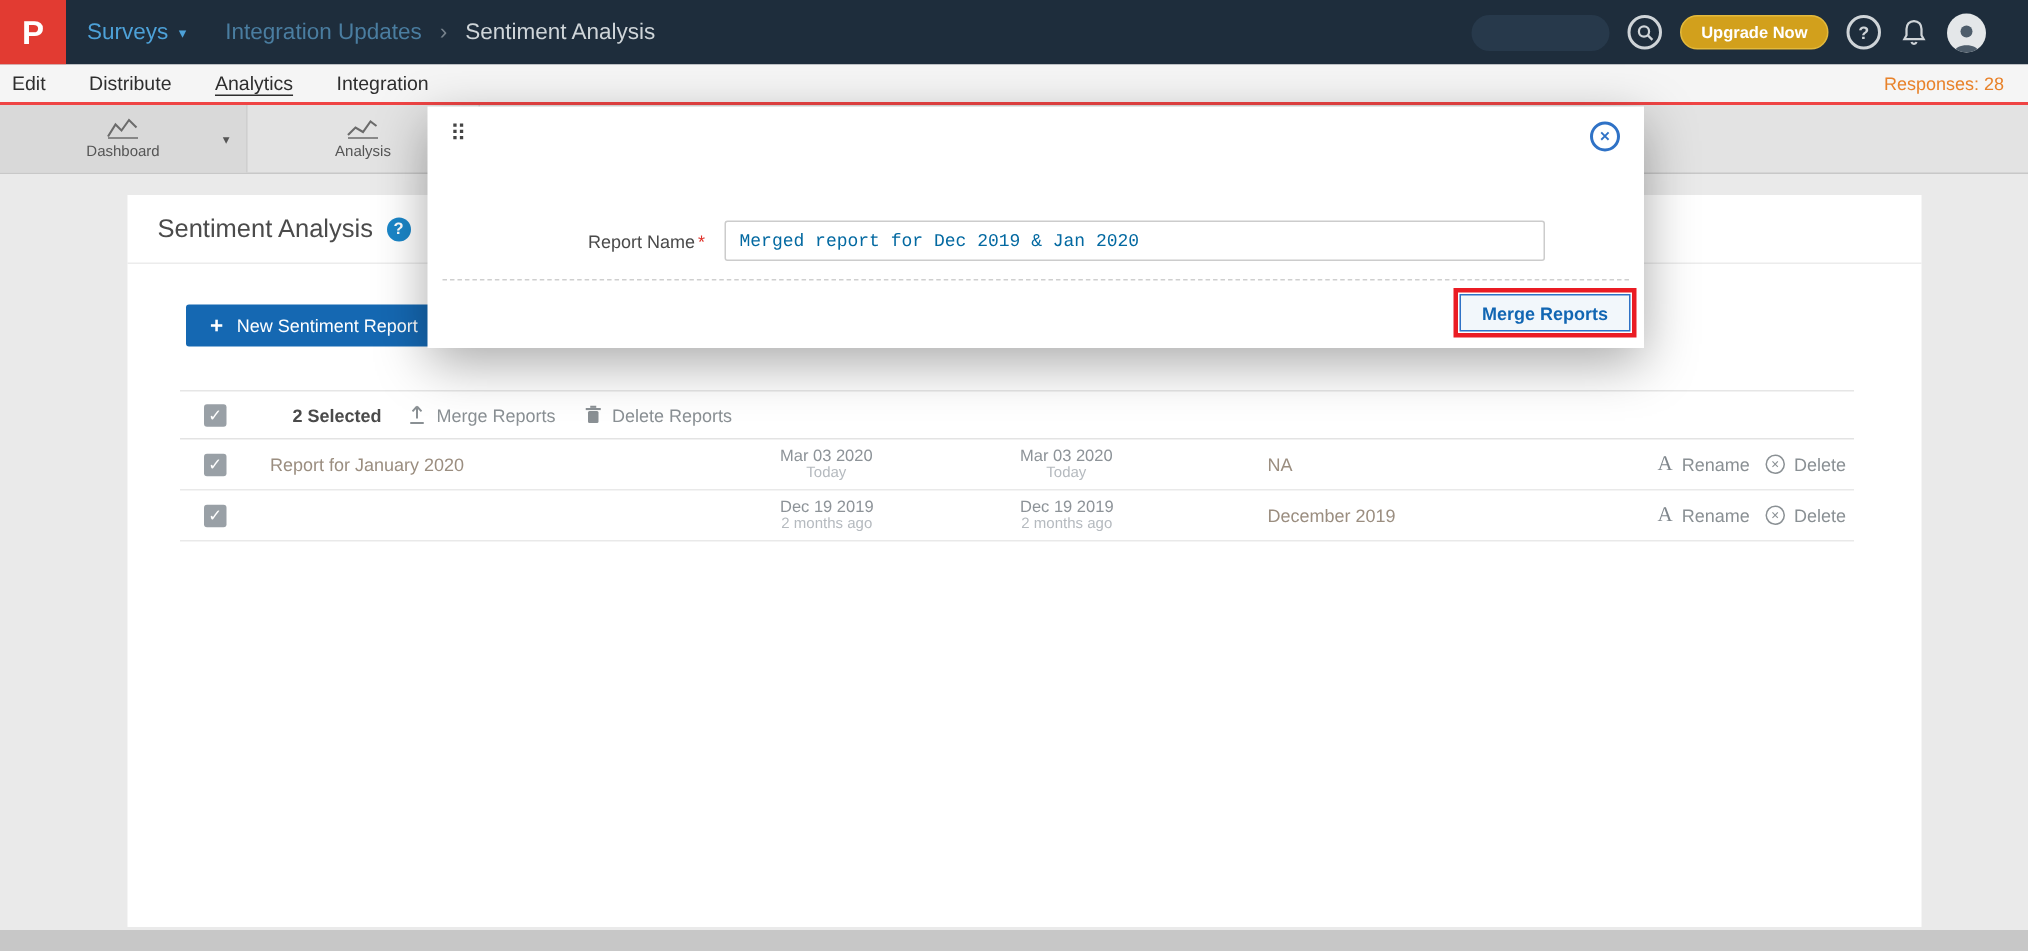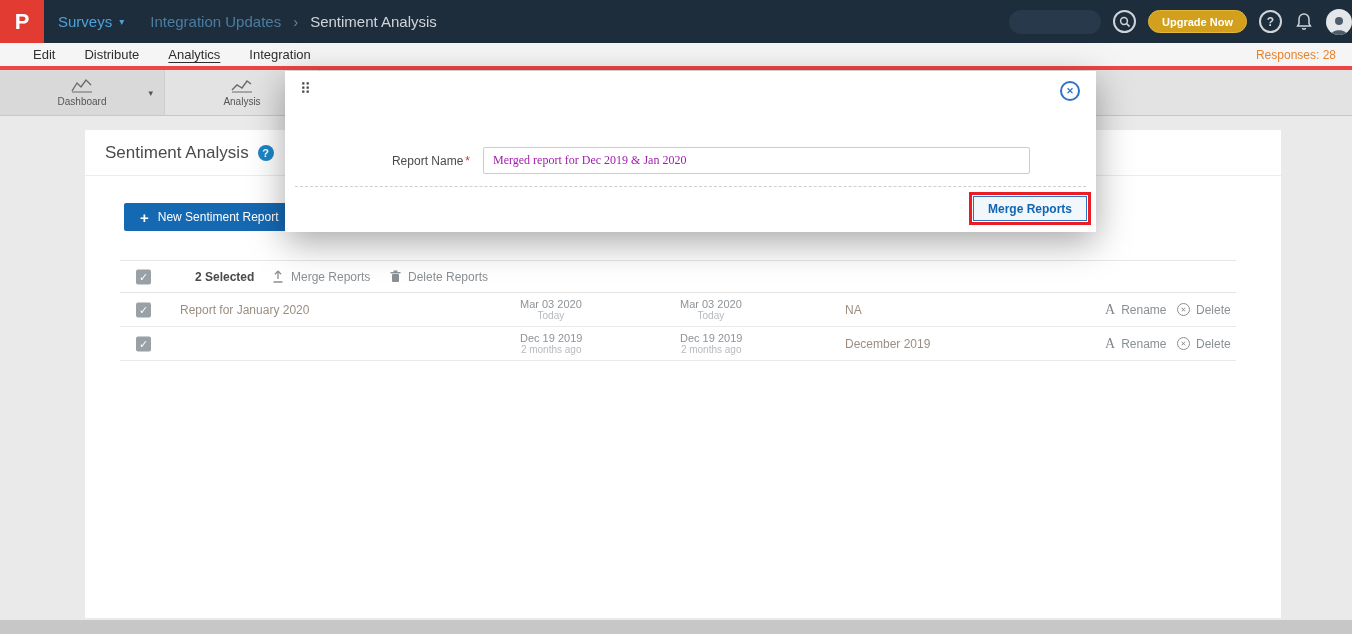--- a/index.html
+++ b/index.html
@@ -8,29 +8,29 @@
 
   
   .topnav { position:absolute; top:0; left:0; width:100%; height:43px; background:#1e2d3c; display:flex; align-items:center; z-index:2; }
   .logo { width:44px; height:43px; background:#e23b32; color:#fff; font-size:22px; font-weight:bold; display:flex; align-items:center; justify-content:center; }
   .product-menu { display:flex; align-items:center; margin-left:14px; color:#4da1d8; font-size:15px; cursor:pointer; }
   .product-menu .caret { font-size:10px; margin-left:7px; }
   .crumbs { display:flex; align-items:center; margin-left:26px; font-size:15px; }
   .crumb-parent { color:#4a7da0; }
   .crumb-sep { color:#77828c; margin:0 12px; }
   .crumb-current { color:#cfd5d9; }
-  .topnav-right { margin-left:auto; display:flex; align-items:center; gap:12px; padding-right:0; }
+  .topnav-right { margin-left:auto; display:flex; align-items:center; gap:12px; padding-right:28px; }
   .nav-search-box { width:92px; height:24px; border-radius:12px; background:#27394b; }
   .nav-circle { width:23px; height:23px; border-radius:50%; border:2px solid #cfd4d8; color:#cfd4d8; display:flex; align-items:center; justify-content:center; font-size:12px; font-weight:bold; cursor:pointer; }
   .upgrade-btn { height:23px; padding:0 13px; border-radius:12px; background:#d2a01c; border:1px solid #e3b93c; color:#fff; font-size:11px; font-weight:bold; display:flex; align-items:center; cursor:pointer; }
   .bell { width:20px; height:20px; cursor:pointer; }
   .avatar { width:26px; height:26px; border-radius:50%; background:#e4e7e9; display:flex; align-items:flex-end; justify-content:center; overflow:hidden; cursor:pointer; }
 
   
-  .tabbar { position:absolute; top:43px; left:0; width:100%; height:27px; background:#f5f5f5; border-bottom:4px solid #ef4444; display:flex; align-items:center; padding-left:33px; z-index:2; }
+  .tabbar { position:absolute; top:43px; left:0; width:100%; height:27px; background:#f5f5f5; border-bottom:2px solid #ef4444; display:flex; align-items:center; padding-left:8px; z-index:2; }
   .tab { font-size:13px; color:#2e2e2e; margin-right:29px; cursor:pointer; }
   .tab.active { text-decoration:underline; text-underline-offset:3px; }
   .responses { margin-left:auto; padding-right:16px; font-size:12px; color:#e8822a; }
 
   
   .toolbar { position:absolute; top:70px; left:0; width:100%; height:46px; background:#e3e3e3; border-bottom:1px solid #c8c8c8; display:flex; z-index:1; }
   .tool-tile { position:relative; width:165px; height:100%; border-right:1px solid #cfcfcf; display:flex; flex-direction:column; align-items:center; justify-content:center; cursor:pointer; }
   .tool-tile.selected { background:#d9d9d9; }
   .tool-label { font-size:10px; color:#555; margin-top:3px; }
   .tool-caret { position:absolute; right:11px; top:50%; transform:translateY(-50%); font-size:9px; color:#555; }
@@ -61,21 +61,21 @@
   .circle-x { width:13px; height:13px; border-radius:50%; border:1px solid #8a9094; color:#8a9094; font-size:7px; display:flex; align-items:center; justify-content:center; }
 
   
   .modal { position:absolute; left:285px; top:71px; width:811px; height:161px; background:#fff; box-shadow:0 10px 34px rgba(0,0,0,0.35); z-index:10; }
   .drag-handle { position:absolute; left:15px; top:9px; font-size:15px; color:#444; cursor:grab; }
   .modal-title { position:absolute; top:11px; left:0; width:100%; text-align:center; font-size:17px; font-weight:bold; color:#383838; }
   .modal-close { position:absolute; right:16px; top:10px; width:20px; height:20px; border-radius:50%; border:2px solid #2f72c6; color:#2f72c6; font-size:9px; font-weight:bold; display:flex; align-items:center; justify-content:center; cursor:pointer; }
   .field-row { position:absolute; top:76px; left:0; width:100%; }
   .field-label { position:absolute; left:0; width:185px; top:7px; text-align:right; font-size:12px; font-weight:normal; color:#4a4a4a; }
   .req { color:#e0332c; margin-left:2px; }
-  .field-input { position:absolute; left:198px; top:0; width:547px; height:27px; border:1px solid #ccc; border-radius:2px; padding:0 9px; font-size:12px; color:#a21caf; font-family:Liberation Serif, serif; }
+  .field-input { position:absolute; left:198px; top:0; width:547px; height:27px; border:1px solid #ccc; border-radius:2px; padding:0 9px; font-size:12px; color:#0369a1; font-family:Liberation Mono, monospace; }
   .dash-sep { position:absolute; top:115px; left:10px; right:10px; border-top:1px dashed #cfcfcf; }
   .highlight-box { position:absolute; left:684px; top:121px; border:3px solid #ea1c24; padding:1px; }
   .merge-btn { height:25px; padding:0 14px; border:1px solid #2f72c6; background:#f2f7fb; color:#1166b3; font-size:12px; font-weight:bold; font-family:"Liberation Sans", sans-serif; cursor:pointer; }
 
   .page-footer { position:absolute; left:0; bottom:0; width:100%; height:14px; background:#c7c7c7; }
   svg { display:block; }
 </style>
 </head>
 <body>
 

